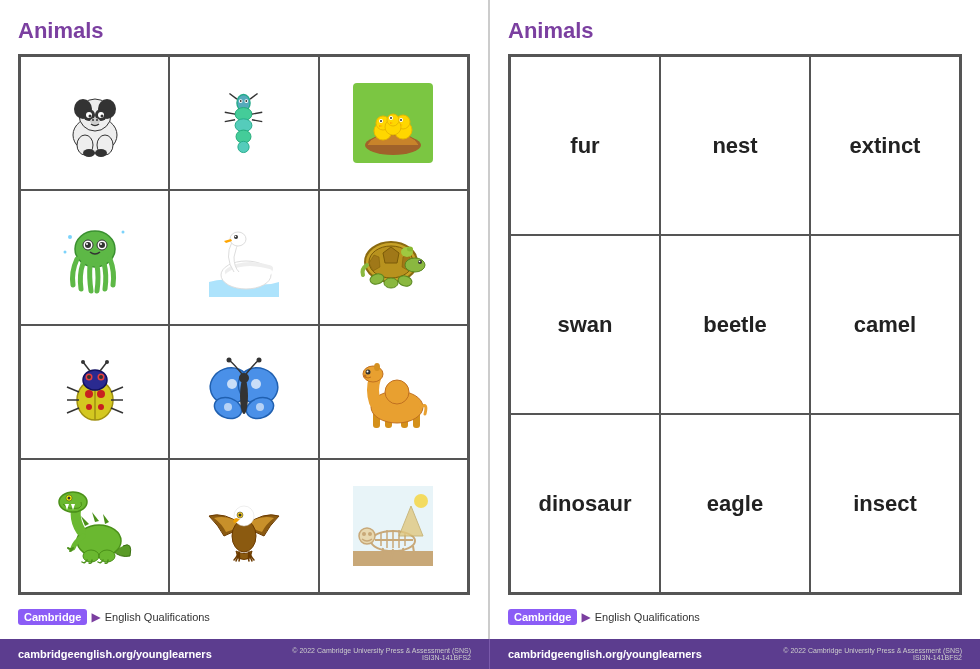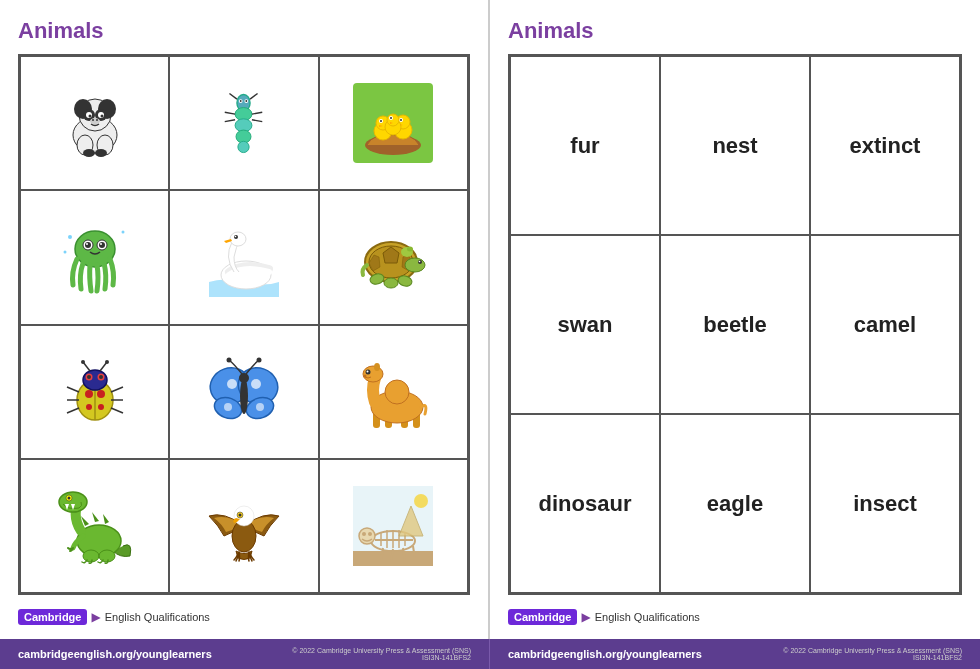--- a/index.html
+++ b/index.html
@@ -70,21 +70,21 @@
     }
 
     .footer-panel {
       display: flex;
       align-items: center;
       padding: 6px 0 4px 0;
       margin-top: 8px;
     }
 
     .cambridge-badge {
-      background: #6d28d9;
+      background: #8b5cf6;
       color: white;
       font-size: 11px;
       font-weight: bold;
       padding: 2px 6px;
       border-radius: 3px;
       margin-right: 4px;
     }
 
     .chevron-right {
       color: #7b3fa0;

